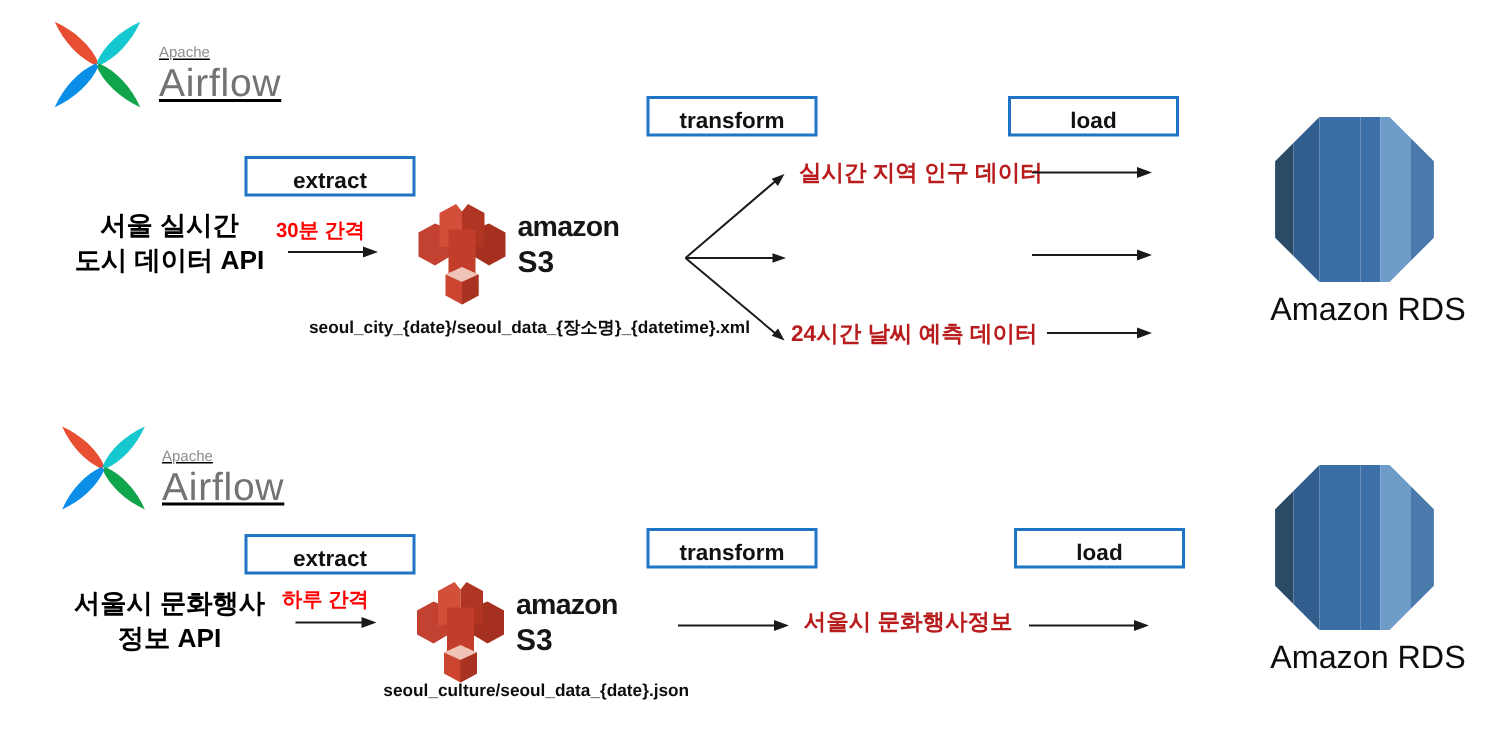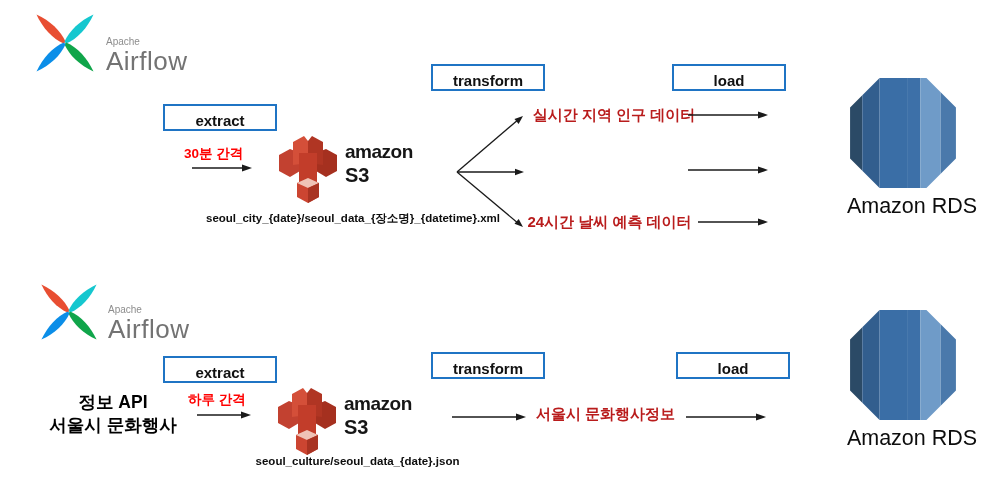--- a/index.html
+++ b/index.html
@@ -5,21 +5,21 @@
   html,body{margin:0;padding:0;background:#fff;}
   body{font-family:"Liberation Sans","DejaVu Sans",sans-serif;}
   #canvas{position:relative;width:1006px;height:498px;background:#ffffff;overflow:hidden;}
   .abs{position:absolute;}
   .stage-box{border:2px solid #1f74c4;background:#fff;display:flex;align-items:flex-end;justify-content:center;
              font-weight:bold;font-size:15px;color:#111;box-sizing:border-box;}
   .src-label{font-weight:bold;font-size:17.5px;line-height:23px;text-align:center;color:#000;white-space:nowrap;}
   .interval{color:#ff0000;font-weight:bold;font-size:13.5px;white-space:nowrap;}
   .stream{font-weight:bold;font-size:15px;text-align:center;color:#b91c1c;white-space:nowrap;}
   .s3path{font-weight:bold;font-size:11.5px;text-align:center;color:#0d0d0d;white-space:nowrap;}
-  .airflow{display:flex;align-items:flex-end;}
+  .airflow{display:flex;align-items:center;text-decoration:underline;}
   .af-text{margin-left:6px;margin-top:11px;}
   .af-apache{font-size:10px;color:#8d8d8d;line-height:12px;}
   .af-name{font-size:26px;color:#737373;line-height:26px;letter-spacing:0.5px;}
   .amazon-name{font-weight:bold;font-size:19px;line-height:25px;color:#161616;letter-spacing:-0.5px;}
   .amazon-svc{font-weight:bold;font-size:20px;line-height:22px;color:#161616;}
   .rds-label{font-size:21.5px;text-align:center;color:#0d0d0d;white-space:nowrap;}
   svg{display:block;}
 </style>
 </head>
 <body>
@@ -43,20 +43,24 @@
       <path d="M4,4 C26,14 43,30 51,48 L48,51 C30,43 14,26 4,4 Z" fill="#15c7cf" transform="rotate(90 50 50)"></path>
       <path d="M4,4 C26,14 43,30 51,48 L48,51 C30,43 14,26 4,4 Z" fill="#10a54a" transform="rotate(180 50 50)"></path>
       <path d="M4,4 C26,14 43,30 51,48 L48,51 C30,43 14,26 4,4 Z" fill="#0b8ee8" transform="rotate(270 50 50)"></path>
     </svg>
     <div class="af-text">
       <div class="af-apache">Apache</div>
       <div class="af-name">Airflow</div>
     </div>
   </div>
 
+  <div class="abs src-label" style="left:18px;top:139px;width:190px;">
+    <div>서울 실시간</div>
+    <div>도시 데이터 API</div>
+  </div>
 
   <div class="abs stage-box" style="left:163px;top:104px;width:114px;height:27px;">
     <span>extract</span>
   </div>
 
   <div class="abs interval" style="left:184px;top:145px;width:70px;">30분 간격</div>
   <svg class="abs" style="left:191px;top:162px;" width="62" height="12">
     <line x1="1" y1="6" x2="52" y2="6" stroke="#1a1a1a" stroke-width="1.4"></line>
     <polygon points="61,6 51,2.4 51,9.6" fill="#1a1a1a"></polygon>
   </svg>
@@ -130,22 +134,22 @@
       <path d="M4,4 C26,14 43,30 51,48 L48,51 C30,43 14,26 4,4 Z" fill="#10a54a" transform="rotate(180 50 50)"></path>
       <path d="M4,4 C26,14 43,30 51,48 L48,51 C30,43 14,26 4,4 Z" fill="#0b8ee8" transform="rotate(270 50 50)"></path>
     </svg>
     <div class="af-text">
       <div class="af-apache">Apache</div>
       <div class="af-name">Airflow</div>
     </div>
   </div>
 
   <div class="abs src-label" style="left:18px;top:391px;width:190px;">
+    <div>서울시 문화행사</div>
     <div>정보 API</div>
-    <div>서울시 문화행사</div>
   </div>
 
   <div class="abs stage-box" style="left:163px;top:356px;width:114px;height:27px;">
     <span>extract</span>
   </div>
 
   <div class="abs interval" style="left:188px;top:391px;width:66px;">하루 간격</div>
   <svg class="abs" style="left:196px;top:409px;" width="56" height="12">
     <line x1="1" y1="6" x2="46" y2="6" stroke="#1a1a1a" stroke-width="1.4"></line>
     <polygon points="55,6 45,2.4 45,9.6" fill="#1a1a1a"></polygon>

